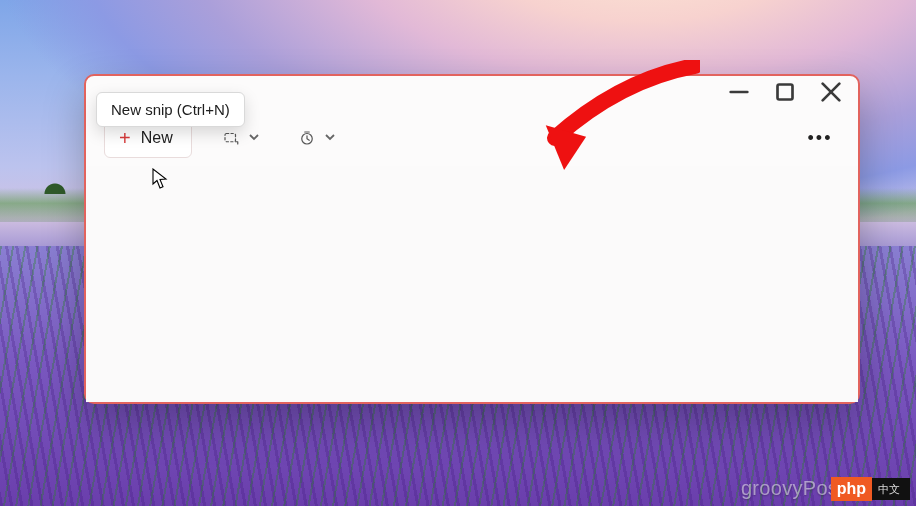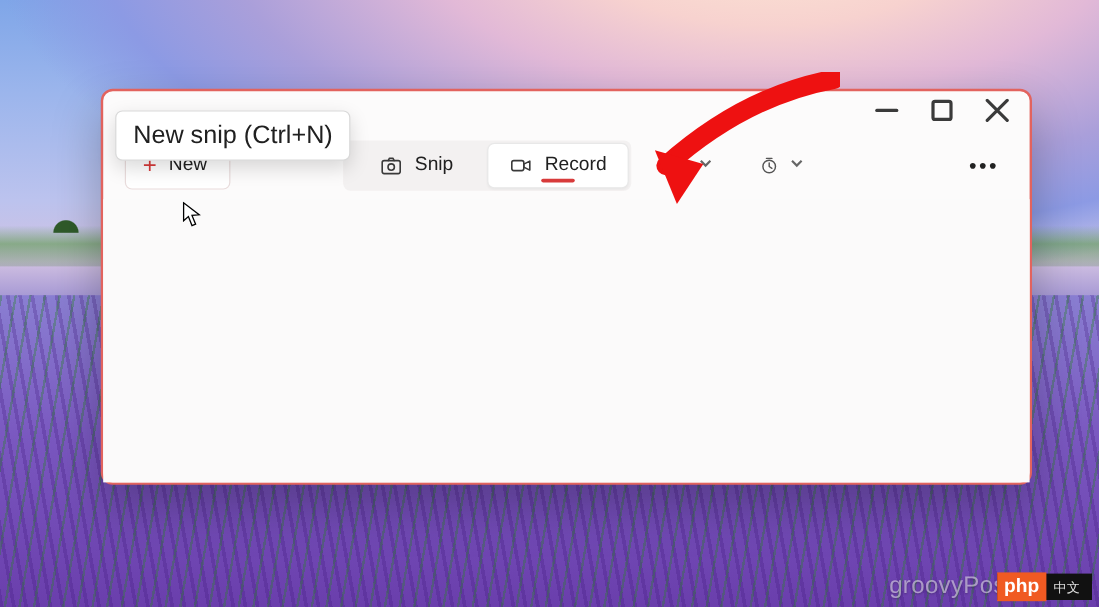--- a/index.html
+++ b/index.html
@@ -114,21 +114,21 @@
     background:#fbfafa;
   }
 
   .tooltip {
     position:absolute;
     left: 96px; top: 92px;
     background:#fff;
     border:1px solid #d9d9d9;
     border-radius:6px;
     padding:8px 14px;
-    font-size:21px; color:#202020;
+    font-size:15px; color:#202020;
     box-shadow:0 6px 16px rgba(0,0,0,.15);
     z-index:5;
   }
 
   .cursor {
     position:absolute; left:152px; top:168px; z-index:6;
   }
   .cursor svg{ width:18px; height:22px; }
 
   .arrow {
@@ -184,41 +184,20 @@
         </div>
       </div>
     </div>
 
     <div class="toolbar">
       <div class="btn new-btn">
         <span class="plus">+</span>
         <span>New</span>
       </div>
 
-      <div class="seg-group">
-        <div class="btn seg">
-          <span class="icon">
-            <svg viewBox="0 0 24 24">
-                <rect x="3" y="7" width="18" height="13" rx="2"></rect>
-                <circle cx="12" cy="13.5" r="3.2"></circle>
-                <path d="M9 7l1.3-2.4h3.4L15 7"></path>
-              </svg>
-          </span>
-          <span>Snip</span>
-        </div>
-        <div class="btn seg active">
-          <span class="icon">
-            <svg viewBox="0 0 24 24">
-                <rect x="3" y="7" width="12" height="10" rx="2"></rect>
-                <path d="M15 10.5 L21 7.5 V16.5 L15 13.5 Z"></path>
-              </svg>
-          </span>
-          <span>Record</span>
-        </div>
-      </div>
 
       <div class="dd">
         <span class="icon">
           <svg viewBox="0 0 24 24">
               <rect x="4" y="6" width="14" height="11" rx="2" stroke-dasharray="3 3"></rect>
               <path d="M18 17 h3 v3"></path>
             </svg>
         </span>
         <span class="chev">
           <svg viewBox="0 0 12 12">

